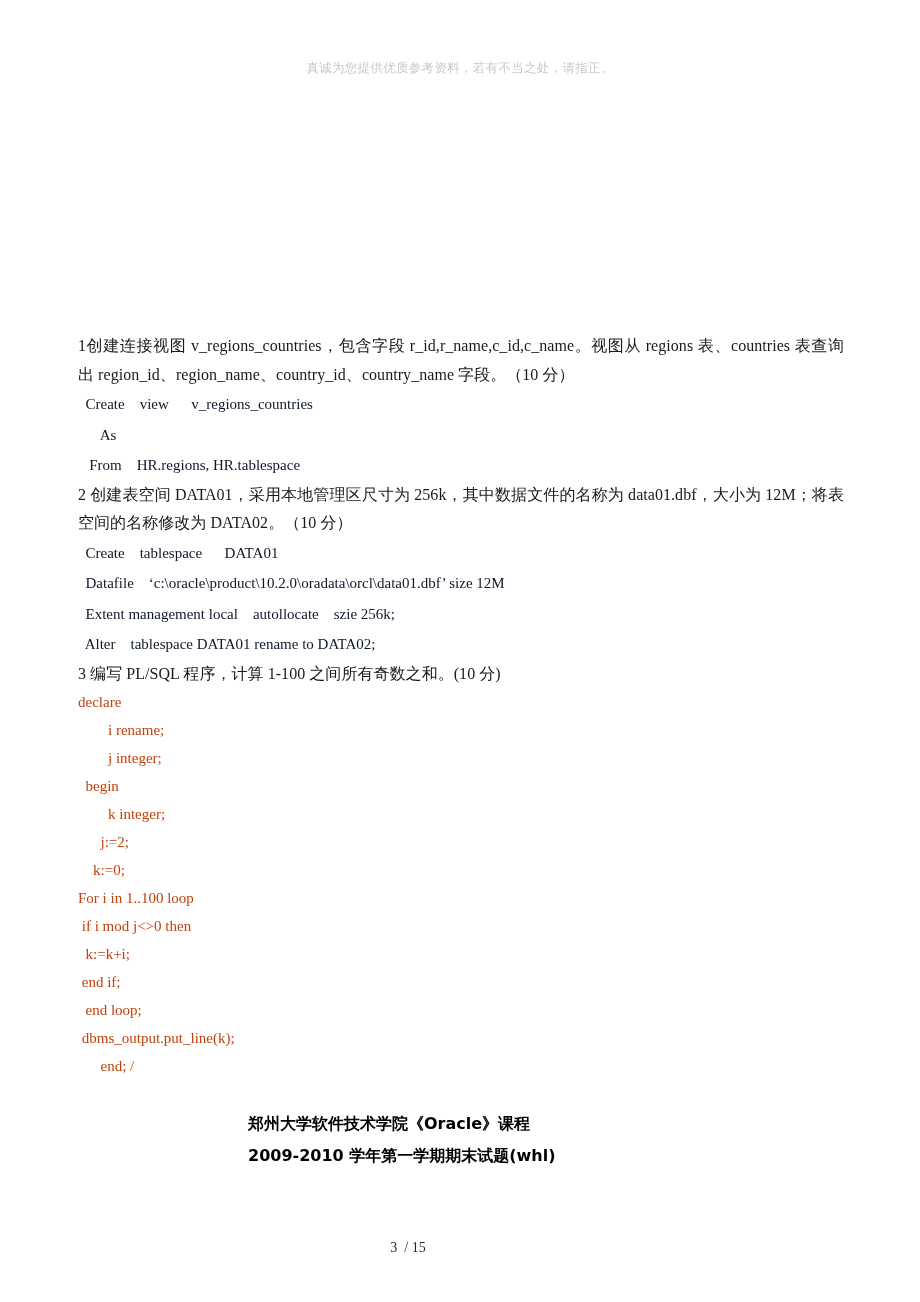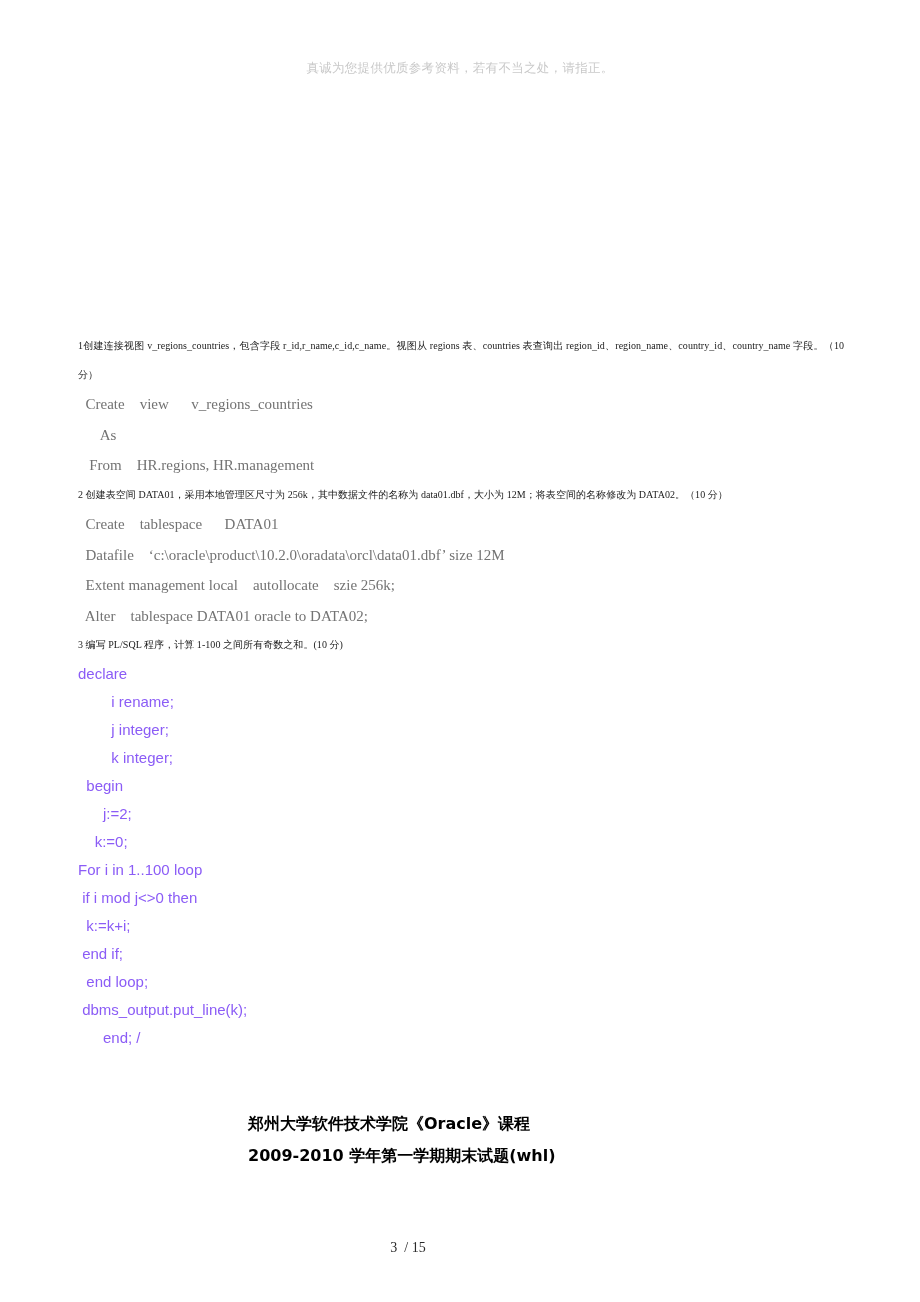--- a/index.html
+++ b/index.html
@@ -38,51 +38,51 @@
   
   .content {
     position: absolute;
     left: 78px;
     top: 332px;
     width: 766px;
   }
 
   
   .question {
-    font-size: 10px;
+    font-size: 16px;
     line-height: 28.5px;
     text-align: justify;
     color: #1a1a1a;
     margin: 0 0 0 0;
     letter-spacing: 0.05px;
   }
 
   
   .sql-block {
     margin: 0;
     padding: 0;
   }
   .sql-line {
     font-family: "Liberation Serif", "DejaVu Serif", serif;
     font-size: 15px;
     line-height: 30.5px;
-    color: #737373;
+    color: #0f172a;
     white-space: pre;
   }
 
   
   .plsql-block {
     margin: 0;
     padding: 0;
   }
   .plsql-line {
-    font-family: Liberation Sans, sans-serif;
+    font-family: Liberation Serif, serif;
     font-size: 15px;
     line-height: 28px;
-    color: #8b5cf6;
+    color: #c2410c;
     white-space: pre;
   }
 
   
   .exam-title {
     position: absolute;
     left: 248px;
     top: 1108px;
     font-family: "DejaVu Sans", "Liberation Sans", sans-serif;
     font-weight: bold;
@@ -115,40 +115,40 @@
 
   <div class="doc-header">真诚为您提供优质参考资料，若有不当之处，请指正。</div>
 
   <div class="content">
 
     <p class="question">1创建连接视图 v_regions_countries，包含字段 r_id,r_name,c_id,c_name。视图从 regions 表、countries 表查询出 region_id、region_name、country_id、country_name 字段。（10 分）</p>
 
     <div class="sql-block">
       <div class="sql-line">  Create    view      v_regions_countries</div>
       <div class="sql-line">      As</div>
-      <div class="sql-line">   From    HR.regions, HR.management</div>
+      <div class="sql-line">   From    HR.regions, HR.tablespace</div>
     </div>
 
     <p class="question">2 创建表空间 DATA01，采用本地管理区尺寸为 256k，其中数据文件的名称为 data01.dbf，大小为 12M；将表空间的名称修改为 DATA02。（10 分）</p>
 
     <div class="sql-block">
       <div class="sql-line">  Create    tablespace      DATA01</div>
       <div class="sql-line">  Datafile    ‘c:\oracle\product\10.2.0\oradata\orcl\data01.dbf’ size 12M</div>
       <div class="sql-line">  Extent management local    autollocate    szie 256k;</div>
-      <div class="sql-line">  Alter    tablespace DATA01 oracle to DATA02;</div>
+      <div class="sql-line">  Alter    tablespace DATA01 rename to DATA02;</div>
     </div>
 
     <p class="question">3  编写 PL/SQL 程序，计算 1-100 之间所有奇数之和。(10 分)</p>
 
     <div class="plsql-block">
       <div class="plsql-line">declare</div>
       <div class="plsql-line">        i rename;</div>
       <div class="plsql-line">        j integer;</div>
+      <div class="plsql-line">  begin</div>
       <div class="plsql-line">        k integer;</div>
-      <div class="plsql-line">  begin</div>
       <div class="plsql-line">      j:=2;</div>
       <div class="plsql-line">    k:=0;</div>
       <div class="plsql-line">For i in 1..100 loop</div>
       <div class="plsql-line"> if i mod j&lt;&gt;0 then</div>
       <div class="plsql-line">  k:=k+i;</div>
       <div class="plsql-line"> end if;</div>
       <div class="plsql-line">  end loop;</div>
       <div class="plsql-line"> dbms_output.put_line(k);</div>
       <div class="plsql-line">      end; /</div>
     </div>

